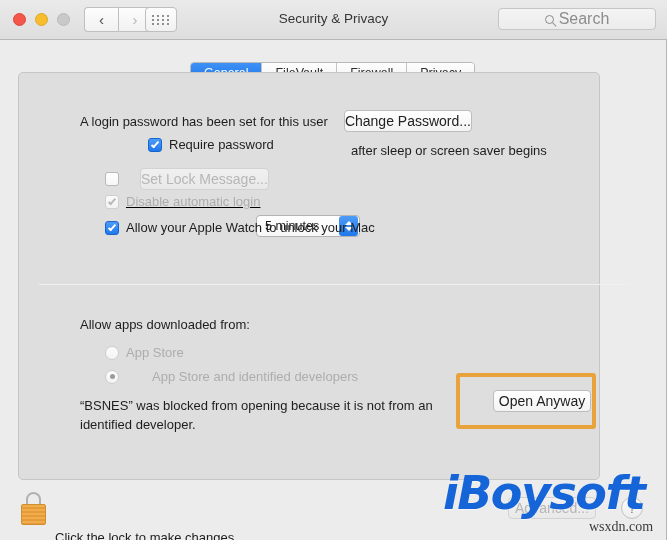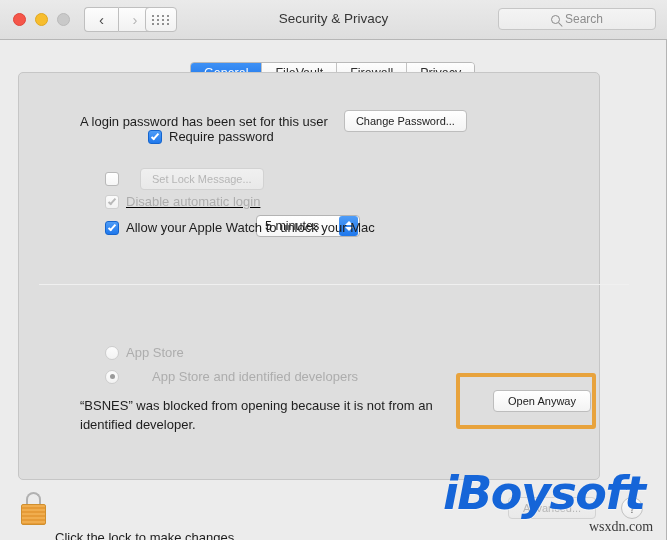--- a/index.html
+++ b/index.html
@@ -58,21 +58,21 @@
     display: flex; align-items: center; justify-content: center;
   }
   #searchfield .sicon {
     width: 9px; height: 9px; border: 1.3px solid #8a8a8a; border-radius: 50%;
     position: relative; margin-right: 5px;
   }
   #searchfield .sicon::after {
     content: ""; position: absolute; right: -4px; bottom: -3px;
     width: 4.5px; height: 1.3px; background: #8a8a8a; transform: rotate(45deg);
   }
-  #searchfield .sph { font-size: 12px; color: #8d8d8d; }
+  #searchfield .sph { font-size: 16px; color: #8d8d8d; }
 
   
   #tabs {
     position: absolute; left: 190px; top: 62px;
     height: 22px; display: flex;
     border: 1px solid #b9b9b9; border-radius: 4px; overflow: hidden;
     box-shadow: 0 1px 0 rgba(255,255,255,.6);
   }
   .tab {
     padding: 0 13px; height: 100%;
@@ -91,21 +91,21 @@
     border: 1px solid #c6c6c6; border-radius: 5px;
   }
 
   .row { position: absolute; display: flex; align-items: center; }
   .lbl { font-size: 13px; color: #1d1d1d; white-space: nowrap; }
   .lbl.dim { color: #adadad; }
 
   .btn {
     background: linear-gradient(#ffffff, #f3f3f3);
     border: 1px solid #bdbdbd; border-radius: 4px;
-    font-size: 11px; color: #222; padding: 0 11px; height: 22px;
+    font-size: 14px; color: #222; padding: 0 0; height: 22px;
     display: inline-flex; align-items: center; justify-content: center;
     white-space: nowrap;
   }
   .btn.dis { color: #b6b6b6; background: linear-gradient(#f0f0f0,#e9e9e9); border-color: #d2d2d2; }
 
   
   .cb { width: 14px; height: 14px; border-radius: 3px; margin-right: 7px; flex: 0 0 auto;
         position: relative; }
   .cb.on  { background: linear-gradient(#4e9cf7,#1f78ec); border: 1px solid #1565ce; }
   .cb.off { background: linear-gradient(#ffffff,#f6f6f6); border: 1px solid #b9b9b9; }
@@ -233,33 +233,36 @@
     <div class="tab">Privacy</div>
   </div>
 
   <div id="panel">
 
     <div class="row" style="left:61px; top:37px;">
       <span class="lbl">A login password has been set for this user</span>
       <span class="btn" style="margin-left:16px;">Change Password...</span>
     </div>
 
-    <div class="row" style="left:86px; top:56px;padding-left:43px;">
+    <div class="row" style="left:86px; top:64px;padding-left:43px;">
       <span class="cb on">
           <span class="tick"></span>
         </span>
       <span class="lbl">Require password</span>
     </div>
     <div id="popup">
       <span class="pv">5 minutes</span>
       <span class="steparea">
         <span class="ar up"></span>
           <span class="ar dn"></span>
       </span>
     </div>
+    <div class="row" style="left:332px; top:70px;">
+      <span class="lbl">after sleep or screen saver begins</span>
+    </div>
 
     <div class="row" style="left:86px; top:95px;">
       <span class="cb off"></span>
       <span class="btn dis" style="margin-left:14px;">Set Lock Message...</span>
     </div>
 
     <div class="row" style="left:86px; top:121px;text-decoration:underline;">
       <span class="cb ondim">
           <span class="tick"></span>
         </span>
@@ -268,20 +271,23 @@
 
     <div class="row" style="left:86px; top:147px;">
       <span class="cb on">
           <span class="tick"></span>
         </span>
       <span class="lbl">Allow your Apple Watch to unlock your Mac</span>
     </div>
 
     <div id="divider"></div>
 
+    <div class="row" style="left:61px; top:244px;">
+      <span class="lbl">Allow apps downloaded from:</span>
+    </div>
 
     <div class="row" style="left:86px; top:272px;">
       <span class="rb"></span>
       <span class="lbl dim">App Store</span>
     </div>
 
     <div class="row" style="left:86px; top:296px;gap:26px;">
       <span class="rb">
           <span class="dot"></span>
         </span>

